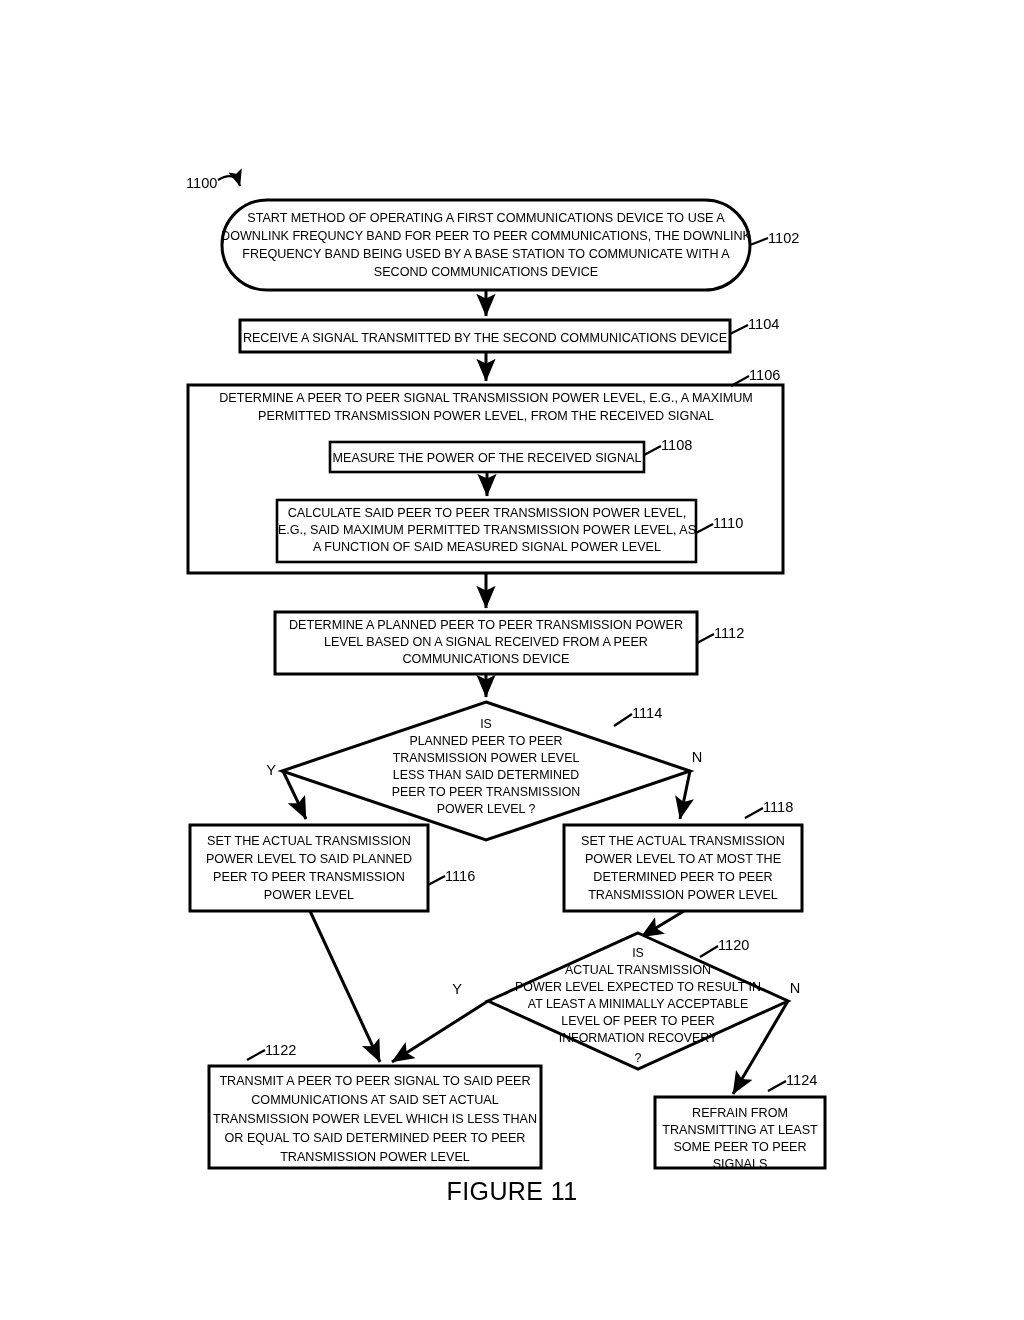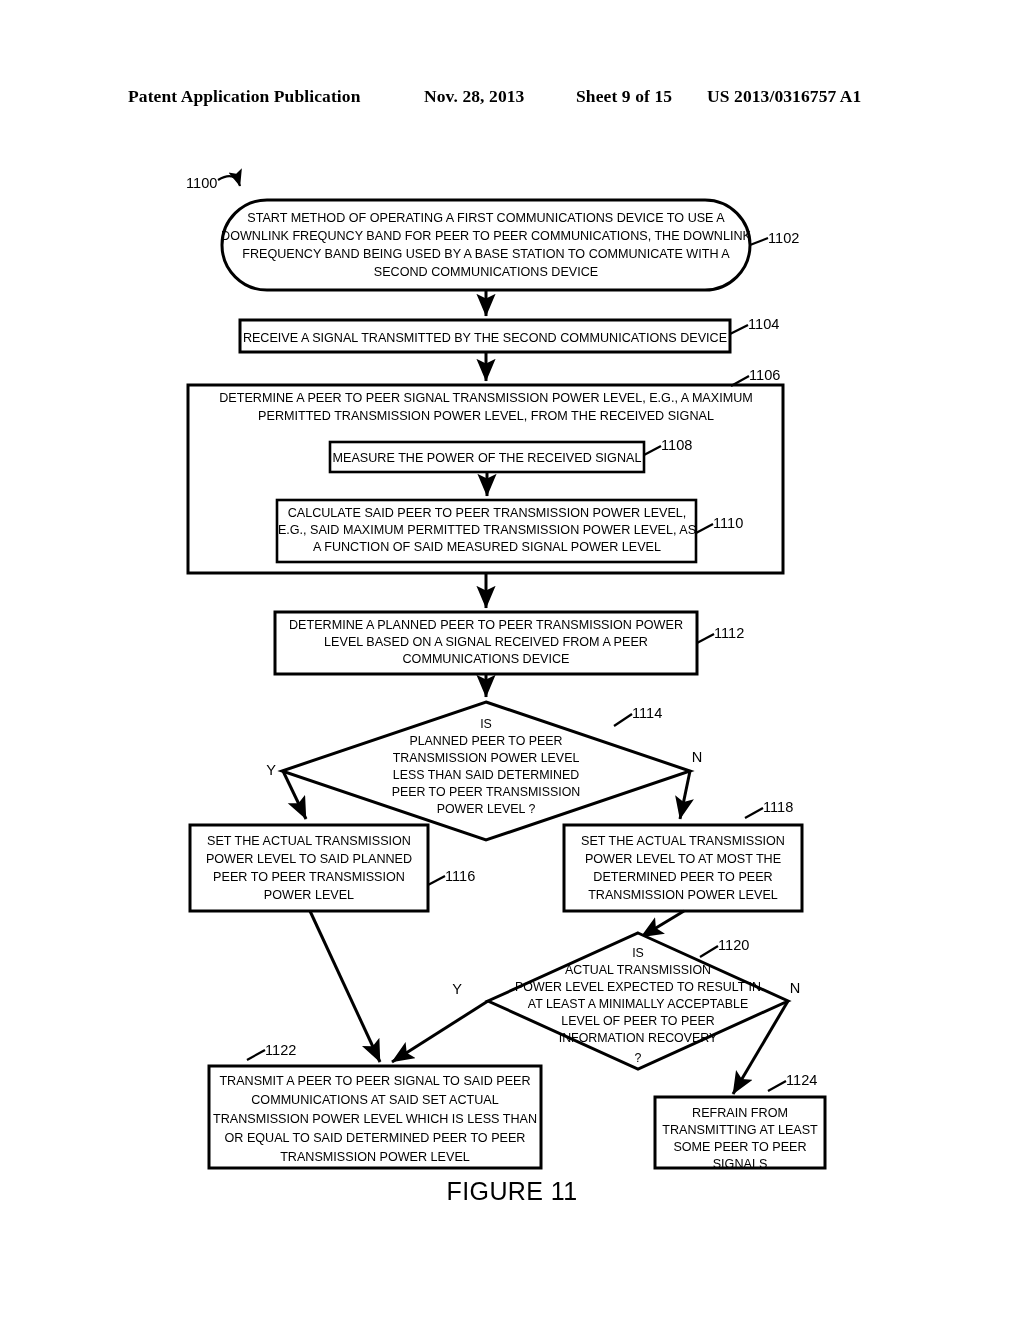--- a/index.html
+++ b/index.html
@@ -94,26 +94,20 @@
     stroke: #000000;
     stroke-width: 2.2;
     fill: none;
   }
 </style>
 </head>
 <body>
 
 <div id="page">
 
-  <div class="hdr">
-    <span class="hdr-pub">Patent Application Publication</span>
-    <span class="hdr-date">Nov. 28, 2013</span>
-    <span class="hdr-sheet">Sheet 9 of 15</span>
-    <span class="hdr-num">US 2013/0316757 A1</span>
-  </div>
 
   <svg id="flow" viewBox="0 0 1024 1320">
     <defs>
       <marker id="ah" markerWidth="9" markerHeight="9" refX="7.4" refY="3.2" orient="auto" markerUnits="strokeWidth">
         <path d="M0,0 L7.6,3.2 L0,6.4 L1.6,3.2 z" fill="#000000"></path>
       </marker>
     </defs>
 
     <g>
       <text class="ref" x="186" y="188">1100</text>

